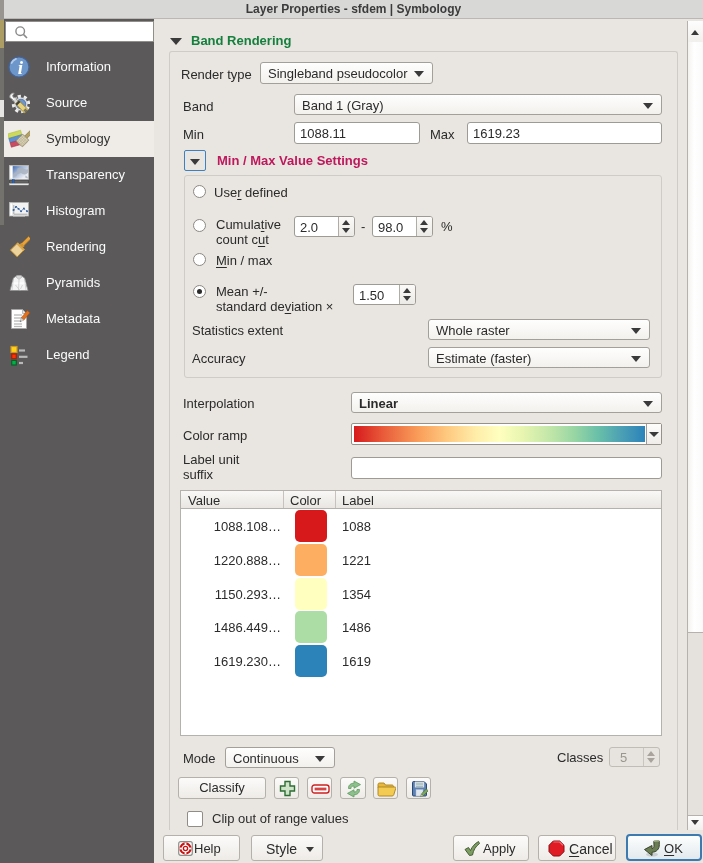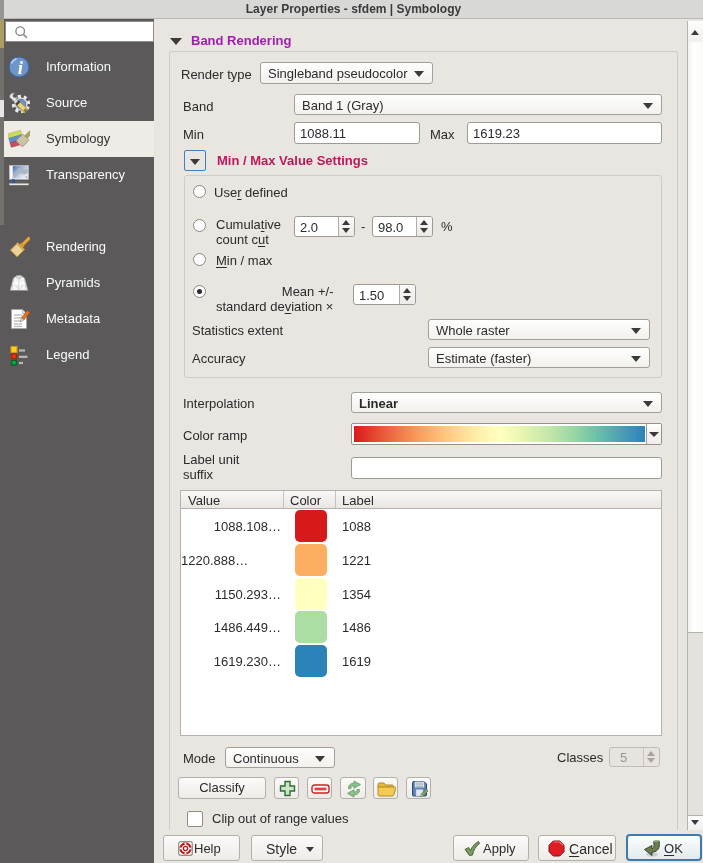--- a/index.html
+++ b/index.html
@@ -118,20 +118,40 @@
           <rect x="1.5" y="16.2" width="19" height="3" fill="#454545"></rect>
           <g stroke="#8a8a8a" stroke-width="0.9">
             <path d="M3 16.6 v2.2 M5 16.6 v2.2 M7 16.6 v2.2 M9 16.6 v2.2 M11 16.6 v2.2 M13 16.6 v2.2 M15 16.6 v2.2 M17 16.6 v2.2 M19 16.6 v2.2"></path>
           </g>
           <rect x="4.2" y="15.6" width="2" height="4.4" fill="#2a62ae" stroke="#1a4a8e" stroke-width="0.4"></rect>
           <rect x="1.5" y="19.6" width="19" height="1.4" fill="#eeeeee" stroke="#cccccc" stroke-width="0.4"></rect>
         </svg>
     </span>
       <span class="sbtxt">Transparency</span>
     </div>
+  <div class="sbrow" style="top:174px;">
+      <span class="sbico">
+    <svg width="22" height="22" viewBox="0 0 22 22">
+          <rect x="1.5" y="2.5" width="19" height="13.5" fill="#f2f2f2" stroke="#b0b0b0" stroke-width="0.8"></rect>
+          <rect x="2" y="3" width="2.6" height="12.5" fill="#ffffff" stroke="#d8d8d8" stroke-width="0.5"></rect>
+          <path d="M5.8 5 L5.8 14.2 L19.5 14.2" stroke="#a8a8a8" stroke-width="1" fill="none"></path>
+          <path d="M5.5 10 L8 6.8 L10.5 8.8 L13 11.2 L15.8 8.5 L19 11.2" stroke="#2c5d9e" stroke-width="0.9" fill="none" stroke-dasharray="1.4 1.1"></path>
+          <g fill="#2c5d9e">
+            <rect x="4.7" y="9.2" width="1.7" height="1.7"></rect>
+            <rect x="7.2" y="6" width="1.7" height="1.7"></rect>
+            <rect x="9.7" y="8" width="1.7" height="1.7"></rect>
+            <rect x="12.2" y="10.4" width="1.7" height="1.7"></rect>
+            <rect x="15" y="7.7" width="1.7" height="1.7"></rect>
+            <rect x="18.2" y="10.4" width="1.7" height="1.7"></rect>
+          </g>
+          <path d="M5 15.5 h12 v1 h-12 z" fill="#d8d8d8"></path>
+        </svg>
+    </span>
+      <span class="sbtxt">Histogram</span>
+    </div>
   <div class="sbrow" style="top:210px;">
       <span class="sbico">
     <svg width="22" height="22" viewBox="0 0 22 22">
           <g transform="rotate(45 12 11)">
             <rect x="10.6" y="-2.5" width="3.2" height="10" fill="#e8a33d" stroke="#b5761a" stroke-width="0.7"></rect>
             <rect x="9.9" y="7" width="4.6" height="2.5" fill="#d9952f"></rect>
             <rect x="7.4" y="9.5" width="9.6" height="10.5" fill="#ecd29c" stroke="#c08a28" stroke-width="0.9"></rect>
             <path d="M7.4 9.5 h9.6 v2 h-9.6 z" fill="#d9a84e"></path>
           </g>
         </svg>
@@ -184,21 +204,21 @@
         </svg>
     </span>
       <span class="sbtxt">Legend</span>
     </div>
 </div>
 
 <div class="ab" style="left:154px;top:19px;width:549px;height:844px;background:#e9e5e0;">
 </div>
 
 <div class="ab" style="left:170px;top:38px;width:0;height:0;border:6px solid transparent;border-top:7px solid #3a3a3a;border-bottom:0;"></div>
-<div class="ab bold label" style="left:191px;top:33px;font-size:13px;color:#a21caf;">Band Rendering</div>
+<div class="ab bold label" style="left:191px;top:33px;font-size:13px;color:#15803d;">Band Rendering</div>
 
 <div class="gframe" style="left:169px;top:51px;width:509px;height:779px;border-bottom:none;border-radius:3px 3px 0 0;"></div>
 
 <div class="label" style="left:181px;top:67px;">Render type</div>
 <div class="combo ab" style="left:260px;top:62px;width:173px;height:22px;">
     <span class="txt">Singleband pseudocolor</span>
     <i class="darr" style="right:8px;top:8px;"></i>
   </div>
 
 <div class="label" style="left:183px;top:99px;">Band</div>
@@ -243,21 +263,21 @@
       <i class="darr" style="left:3px;bottom:3px;border-left-width:4px;border-right-width:4px;border-top-width:5px;"></i>
     </span>
   </div>
 <div class="label" style="left:441px;top:219px;">%</div>
 
 <div class="radio" style="left:193px;top:253px;"></div>
 <div class="label" style="left:216px;top:253px;"><u>M</u>in / max</div>
 
 <div class="radio" style="left:193px;top:285px;"></div>
 <div class="ab" style="left:197px;top:289px;width:5px;height:5px;border-radius:50%;background:#2b2b2b;"></div>
-<div class="label" style="left:216px;top:284px;text-align:right;">Mean +/-<br>standard de<u>v</u>iation ×</div>
+<div class="label" style="left:216px;top:284px;">Mean +/-<br>standard de<u>v</u>iation ×</div>
 <div class="spin ab" style="left:353px;top:284px;width:63px;height:21px;">
     <span class="ab" style="left:5px;top:3px;">1.50</span>
     <span class="spinbtn">
       <i class="uarr" style="left:3px;top:3px;"></i>
       <i class="darr" style="left:3px;bottom:3px;border-left-width:4px;border-right-width:4px;border-top-width:5px;"></i>
     </span>
   </div>
 
 <div class="label" style="left:192px;top:323px;">Statistics extent</div>
 <div class="combo ab" style="left:428px;top:319px;width:222px;height:21px;">
@@ -293,21 +313,21 @@
     <span class="ab" style="left:7px;top:2px;">Value</span>
     <span class="ab" style="left:109px;top:2px;">Color</span>
     <span class="ab" style="left:161px;top:2px;">Label</span>
     <i class="ab" style="left:102px;top:0;width:1px;height:17px;background:#c6c2bd;"></i>
     <i class="ab" style="left:154px;top:0;width:1px;height:17px;background:#c6c2bd;"></i>
   </div>
   <div id="trows">
       <span class="ab" style="left:0;top:28px;width:100px;text-align:right;">1088.108…</span>
       <span class="ab" style="left:114px;top:19px;width:32px;height:32px;border-radius:5px;background:#d7191c;"></span>
       <span class="ab" style="left:161px;top:28px;">1088</span>
-      <span class="ab" style="left:0;top:62px;width:100px;text-align:left;">1220.888…</span>
+      <span class="ab" style="left:0;top:62px;width:100px;text-align:right;">1220.888…</span>
       <span class="ab" style="left:114px;top:53px;width:32px;height:32px;border-radius:5px;background:#fdae61;"></span>
       <span class="ab" style="left:161px;top:62px;">1221</span>
       <span class="ab" style="left:0;top:96px;width:100px;text-align:right;">1150.293…</span>
       <span class="ab" style="left:114px;top:87px;width:32px;height:32px;border-radius:5px;background:#ffffbf;"></span>
       <span class="ab" style="left:161px;top:96px;">1354</span>
       <span class="ab" style="left:0;top:129px;width:100px;text-align:right;">1486.449…</span>
       <span class="ab" style="left:114px;top:120px;width:32px;height:32px;border-radius:5px;background:#abdda4;"></span>
       <span class="ab" style="left:161px;top:129px;">1486</span>
       <span class="ab" style="left:0;top:163px;width:100px;text-align:right;">1619.230…</span>
       <span class="ab" style="left:114px;top:154px;width:32px;height:32px;border-radius:5px;background:#2b83ba;"></span>

